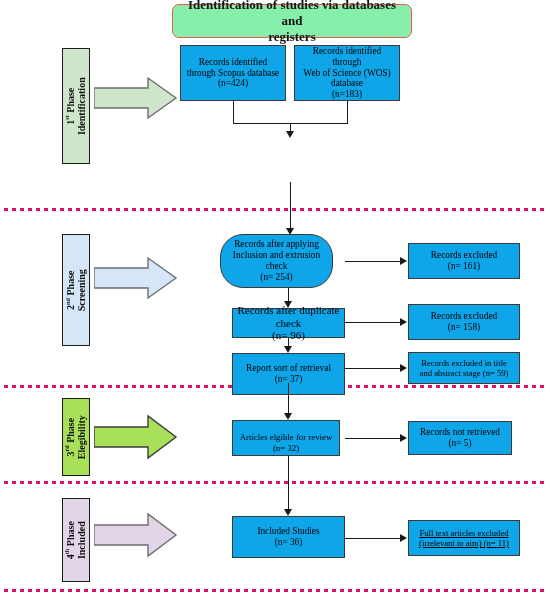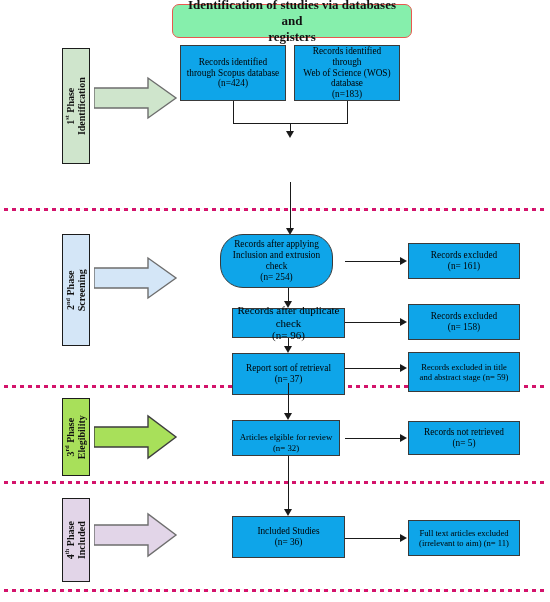--- a/index.html
+++ b/index.html
@@ -159,21 +159,21 @@
 
   <div class="vline" style="left:288px;top:338px;height:10px;"></div>
   <div class="ahead-down" style="left:283.5px;top:346px;"></div>
 
   <div class="box" style="left:232px;top:353px;width:113px;height:42px;">
     <span>Report sort of retrieval
 (n= 37)</span>
   </div>
   <div class="hline" style="left:345px;top:368px;width:56px;"></div>
   <div class="ahead-right" style="left:400px;top:363.7px;"></div>
-  <div class="box" style="left:408px;top:352px;width:112px;height:40px;justify-content:flex-end;">
+  <div class="box" style="left:408px;top:352px;width:112px;height:32px;justify-content:flex-end;">
     <span style="font-size:8.6px;">Records excluded in title
 and abstract stage (n= 59)</span>
   </div>
 
   <div class="vline" style="left:288px;top:383px;height:32px;"></div>
   <div class="ahead-down" style="left:283.5px;top:413px;"></div>
 
   <div class="phase" style="left:62px;top:398px;width:28px;height:78px;background:#a8e05a;">
     <div class="vtext">
       <span>3<sup>rd</sup> Phase</span>
@@ -185,21 +185,21 @@
       <path d="M0,13 L54,13 L54,2 L82,23 L54,44 L54,33 L0,33 Z" fill="#a8e05a" stroke="#3d3d3d" stroke-width="1.4" stroke-linejoin="miter"></path>
     </svg>
   </div>
 
   <div class="box" style="left:232px;top:420px;width:108px;height:36px;align-items:flex-end;">
     <span style="font-size:8.8px;">Articles elgible for review
 (n= 32)</span>
   </div>
   <div class="hline" style="left:345px;top:438px;width:56px;"></div>
   <div class="ahead-right" style="left:400px;top:433.7px;"></div>
-  <div class="box" style="left:408px;top:421px;width:112px;height:34px;">
+  <div class="box" style="left:408px;top:421px;width:104px;height:34px;">
     <span>Records not retrieved
 (n= 5)</span>
   </div>
 
   <div class="vline" style="left:288px;top:456px;height:55px;"></div>
   <div class="ahead-down" style="left:283.5px;top:509px;"></div>
 
   <div class="phase" style="left:62px;top:498px;width:28px;height:84px;background:#e2d5e8;">
     <div class="vtext">
       <span>4<sup>th</sup> Phase</span>
@@ -211,18 +211,18 @@
       <path d="M0,13 L54,13 L54,2 L82,23 L54,44 L54,33 L0,33 Z" fill="#e2d5e8" stroke="#6e6e6e" stroke-width="1.4" stroke-linejoin="miter"></path>
     </svg>
   </div>
 
   <div class="box" style="left:232px;top:516px;width:113px;height:42px;">
     <span>Included Studies
 (n= 36)</span>
   </div>
   <div class="hline" style="left:345px;top:538px;width:56px;"></div>
   <div class="ahead-right" style="left:400px;top:533.7px;"></div>
-  <div class="box" style="left:408px;top:520px;width:112px;height:36px;">
+  <div class="box" style="left:408px;top:520px;width:112px;height:36px;text-decoration:underline;">
     <span style="font-size:8.6px;">Full text articles excluded
 (irrelevant to aim) (n= 11)</span>
   </div>
 
 </div>
 
 </body></html>

